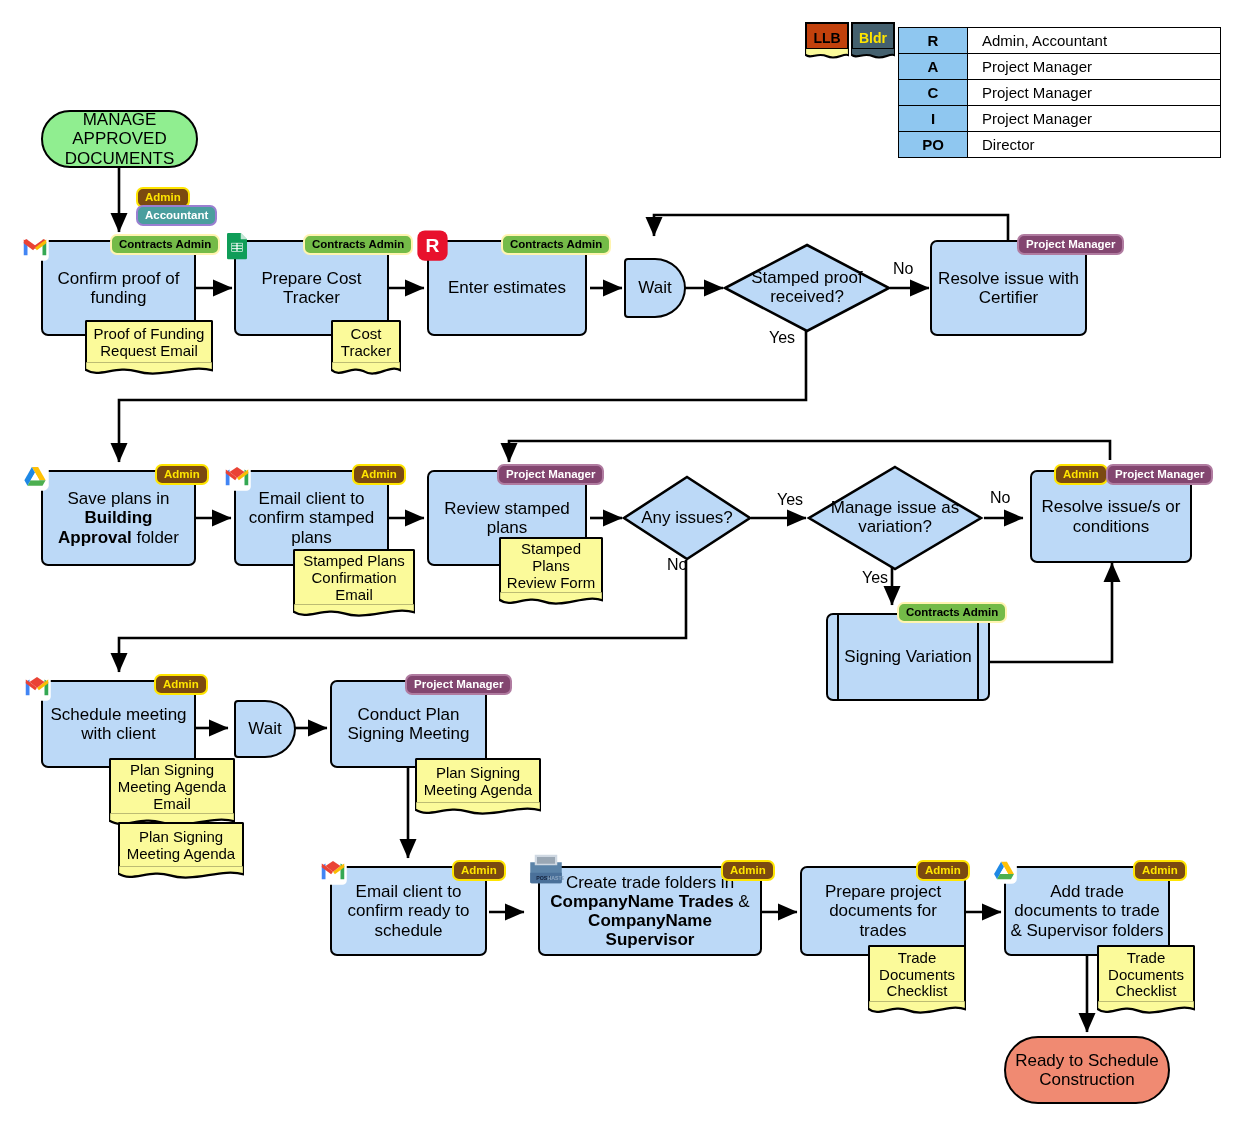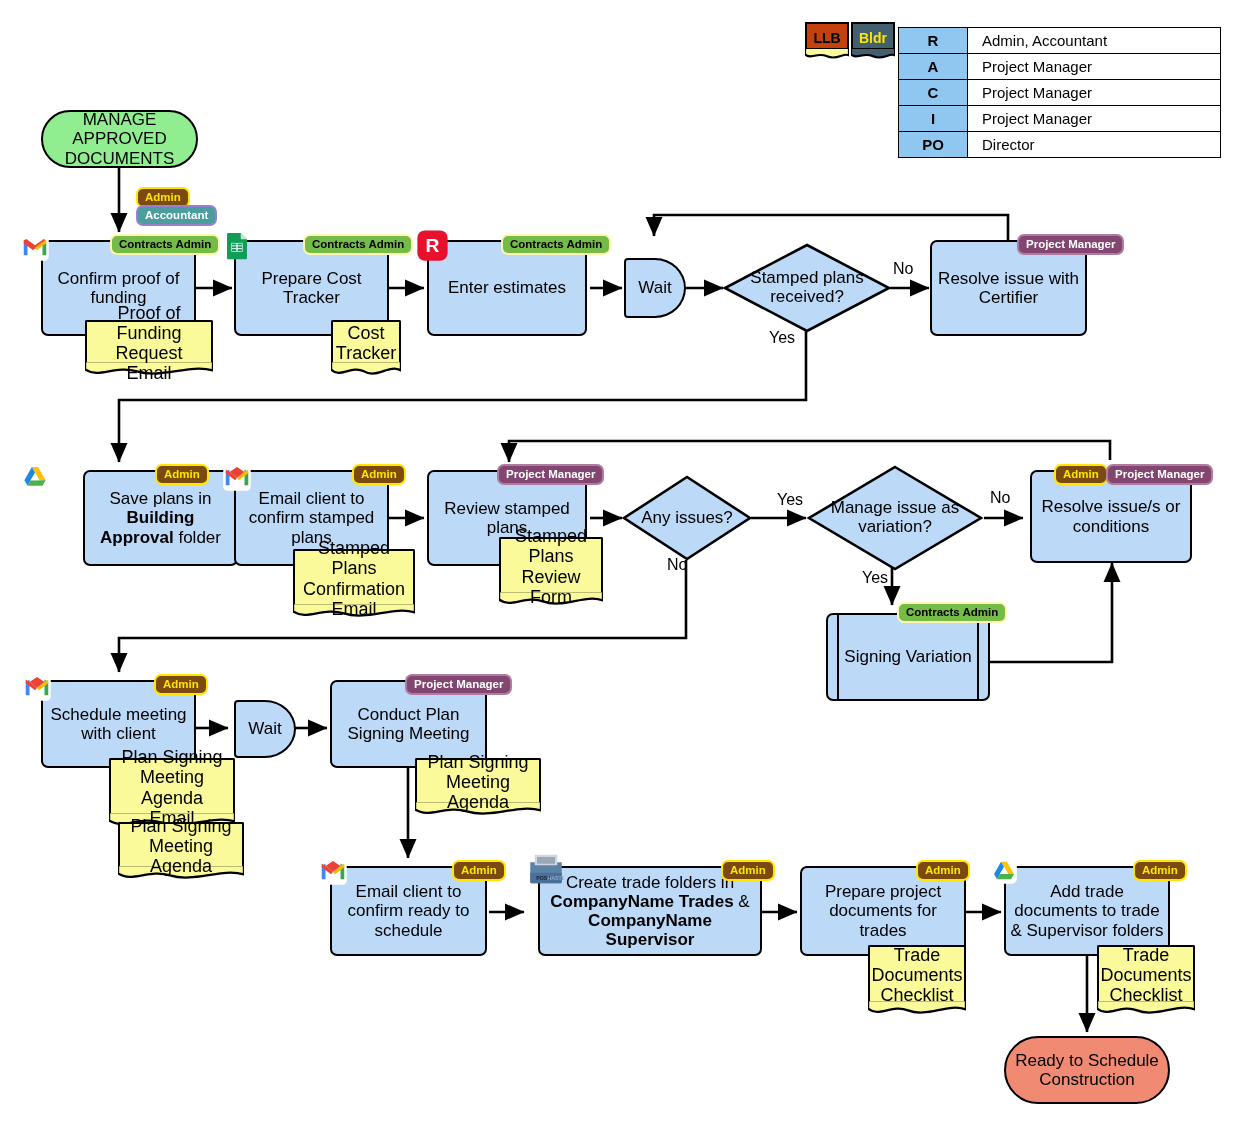--- a/index.html
+++ b/index.html
@@ -32,21 +32,21 @@
          font-size:11.5px;line-height:1.25;white-space:nowrap;font-weight:700;}
   .b-admin{background:#7b4a10;border:2px solid #ffe500;color:#ffe500;}
   .b-acct{background:#4a9e9e;border:2px solid #9a7fd1;color:#ffffff;}
   .b-contracts{background:#74bb48;border:2px solid #fff4b0;color:#000000;font-weight:700;}
   .b-pm{background:#834670;border:2px solid #b07ba0;color:#ffffff;}
 
   
   .note{position:absolute;z-index:8;box-sizing:border-box;}
   .note .nbody{position:relative;background:#fbfa9a;border:2.5px solid #000;border-bottom:none;
         box-sizing:border-box;display:flex;align-items:center;justify-content:center;text-align:center;
-        font-size:18px;line-height:1.12;color:#000;padding:4px 5px 2px;border-radius:2px 2px 0 0;}
+        font-size:15px;line-height:1.12;color:#000;padding:4px 5px 2px;border-radius:2px 2px 0 0;}
   .note .nfoot{display:block;width:100%;height:16px;margin-top:-1px;}
 
   
   .legend{position:absolute;z-index:10;border-collapse:collapse;font-size:15px;}
   .legend td{border:1.5px solid #000;padding:3px 8px;color:#000;height:19px;}
   .legend td.k{background:#8fc7f0;text-align:center;font-weight:700;width:52px;}
   .legend td.v{background:#ffffff;text-align:left;width:230px;padding-left:14px;}
   .tag{position:absolute;z-index:10;}
   .tag .tbody{border:2.5px solid #000;border-bottom:none;box-sizing:border-box;display:flex;
        align-items:center;justify-content:center;font-size:14px;font-weight:700;padding:2px 5px 0;}
@@ -223,31 +223,31 @@
   <div class="badge b-contracts" style="left:501px;top:234px;">Contracts Admin</div>
 
   <div class="node wait" style="left:624px;top:258px;width:62px;height:60px;">
     <span class="lbl">Wait</span>
   </div>
 
   <div class="dia" style="left:723px;top:243px;width:168px;height:90px;">
     <svg width="168" height="90" viewBox="0 0 168 90">
         <polygon points="84,2 166,45 84,88 2,45" fill="#bcd9f7" stroke="#000" stroke-width="2.6"></polygon>
       </svg>
-    <div class="dtxt">Stamped plans received?</div>
+    <div class="dtxt">Stamped proof received?</div>
   </div>
   <div class="elabel" style="left:893px;top:260px;">No</div>
   <div class="elabel" style="left:769px;top:329px;">Yes</div>
 
   <div class="node proc" style="left:930px;top:240px;width:157px;height:96px;">
     <span class="lbl">Resolve issue with Certifier</span>
   </div>
   <div class="badge b-pm" style="left:1017px;top:234px;">Project Manager</div>
 
-  <div class="node proc" style="left:41px;top:470px;width:155px;height:96px;margin-left:42px;">
+  <div class="node proc" style="left:41px;top:470px;width:155px;height:96px;">
     <span class="lbl"><span>Save plans in </span><b>Building Approval</b><span> folder</span></span>
   </div>
   <div class="appicon" style="left:20px;top:462px;">
     <svg viewBox="0 0 48 48">
         <rect x="2" y="2" width="44" height="44" rx="9" fill="#fff"></rect>
         <path d="M19 8h10l12 21H31z" fill="#ffc107"></path>
         <path d="M19 8L7 29l5 9 12-21z" fill="#1e88e5"></path>
         <path d="M12 38h24l5-9H17z" fill="#4caf50"></path>
         <path d="M24 17l7 12H17z" fill="#fff"></path>
       </svg>

